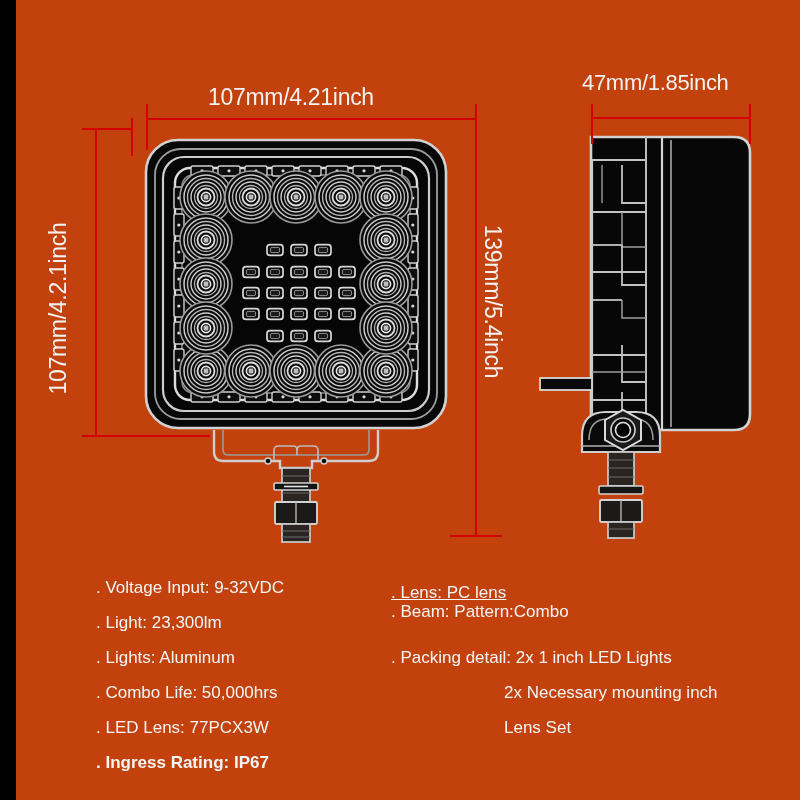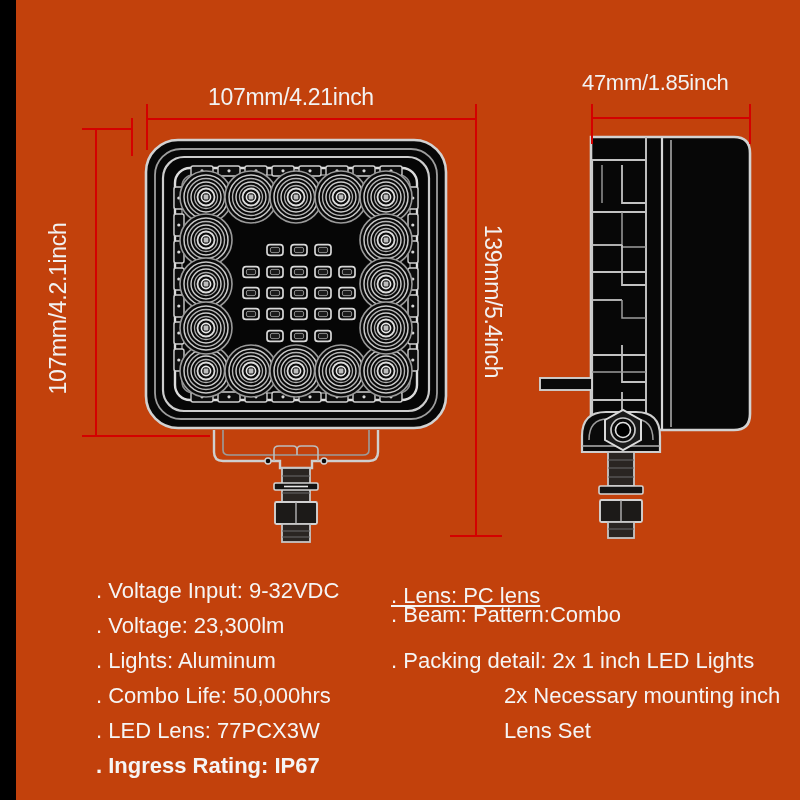--- a/index.html
+++ b/index.html
@@ -54,21 +54,21 @@
   }
   .tick-h {
     position: absolute;
     height: 1.5px;
     background: #d40000;
   }
 
   
   .spec-line {
     position: absolute;
-    font-size: 22px;
+    font-size: 17px;
     color: #f5f5f5;
     white-space: nowrap;
     font-family: "Liberation Sans", sans-serif;
   }
   .spec-col-left  { left: 80px; }
   .spec-col-right { left: 375px; }
   .spec-indent    { left: 488px; }
 
   
   #drawing {
@@ -340,21 +340,21 @@
 
   <div class="dim-label" id="dim-top-side">47mm/1.85inch</div>
 
   <div class="dim-label" id="dim-left-front">107mm/4.2.1inch</div>
 
   <div class="dim-label" id="dim-right-front">139mm/5.4inch</div>
 
   <div>
 
     <div class="spec-line spec-col-left" style="top:578px;">. Voltage Input:  9-32VDC</div>
-    <div class="spec-line spec-col-left" style="top:613px;">. Voltage:  23,300lm</div>
+    <div class="spec-line spec-col-left" style="top:613px;">. Light:  23,300lm</div>
     <div class="spec-line spec-col-left" style="top:648px;">. Lights: Aluminum</div>
     <div class="spec-line spec-col-left" style="top:683px;">. Combo Life: 50,000hrs</div>
     <div class="spec-line spec-col-left" style="top:718px;">. LED Lens: 77PCX3W</div>
     <div class="spec-line spec-col-left" style="top:753px;font-weight:bold;">. Ingress Rating: IP67</div>
 
     <div class="spec-line spec-col-right" style="top:583px;text-decoration:underline;">. Lens: PC lens</div>
     <div class="spec-line spec-col-right" style="top:602px;">. Beam: Pattern:Combo</div>
     <div class="spec-line spec-col-right" style="top:648px;">. Packing detail: 2x 1 inch LED Lights</div>
     <div class="spec-line spec-indent" style="top:683px;">2x Necessary mounting inch</div>
     <div class="spec-line spec-indent" style="top:718px;">Lens Set</div>

